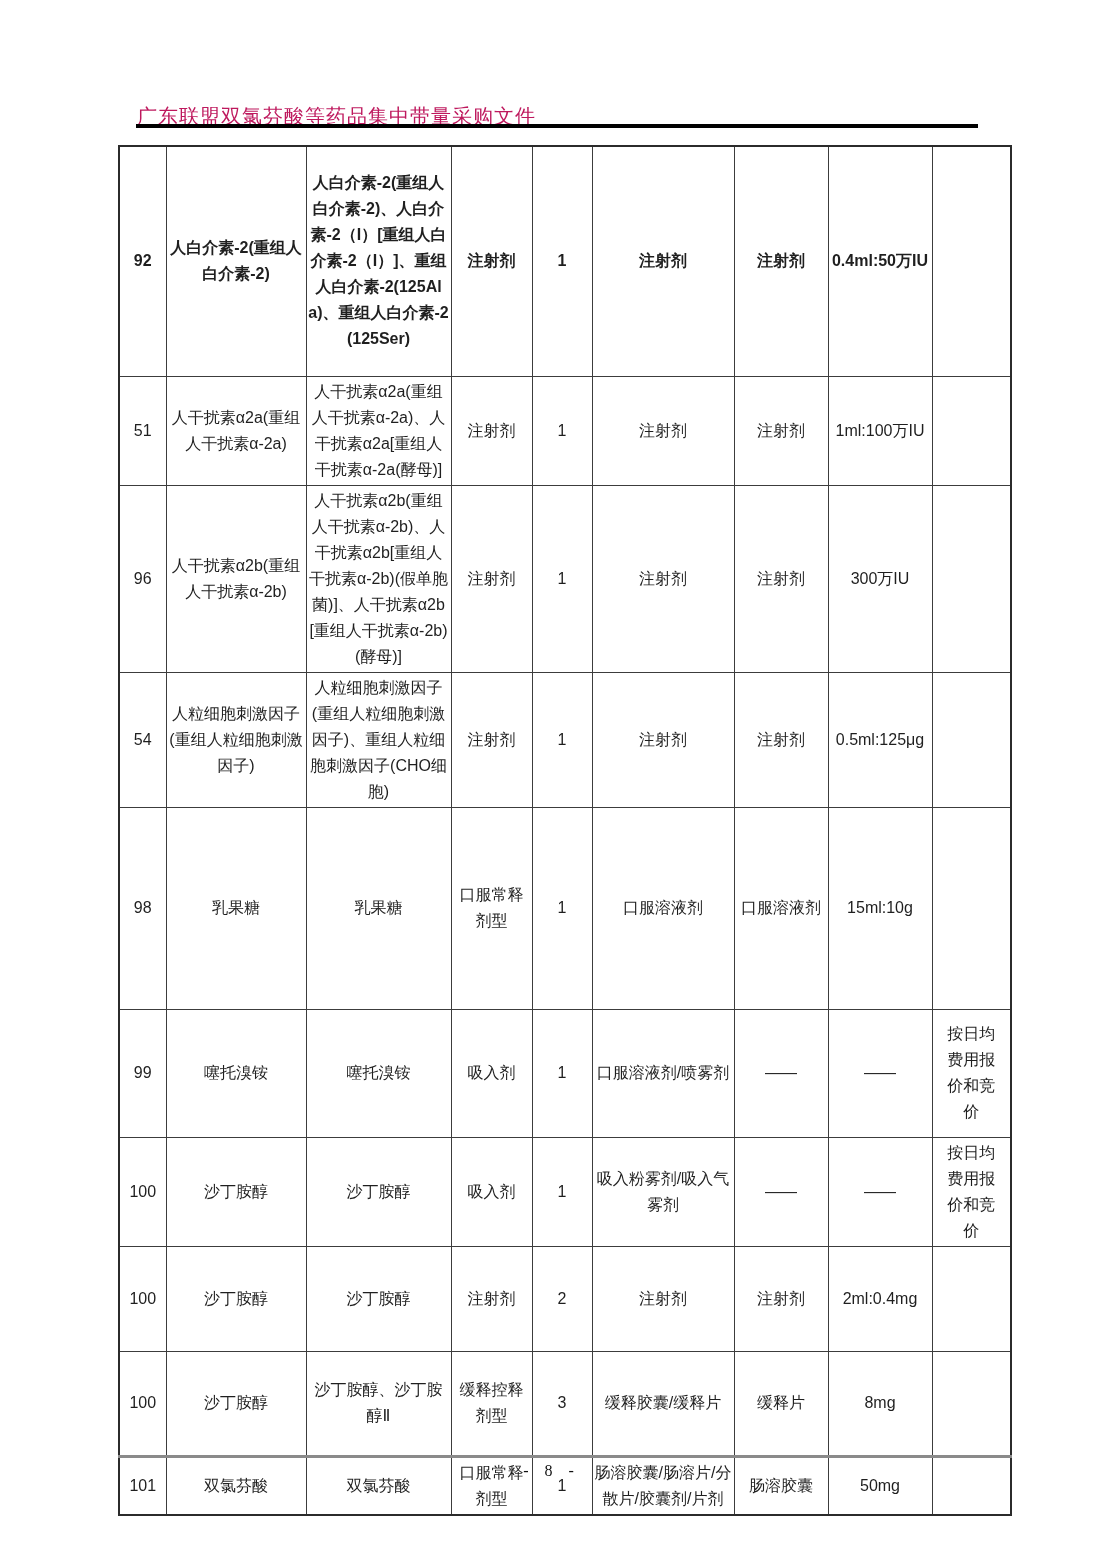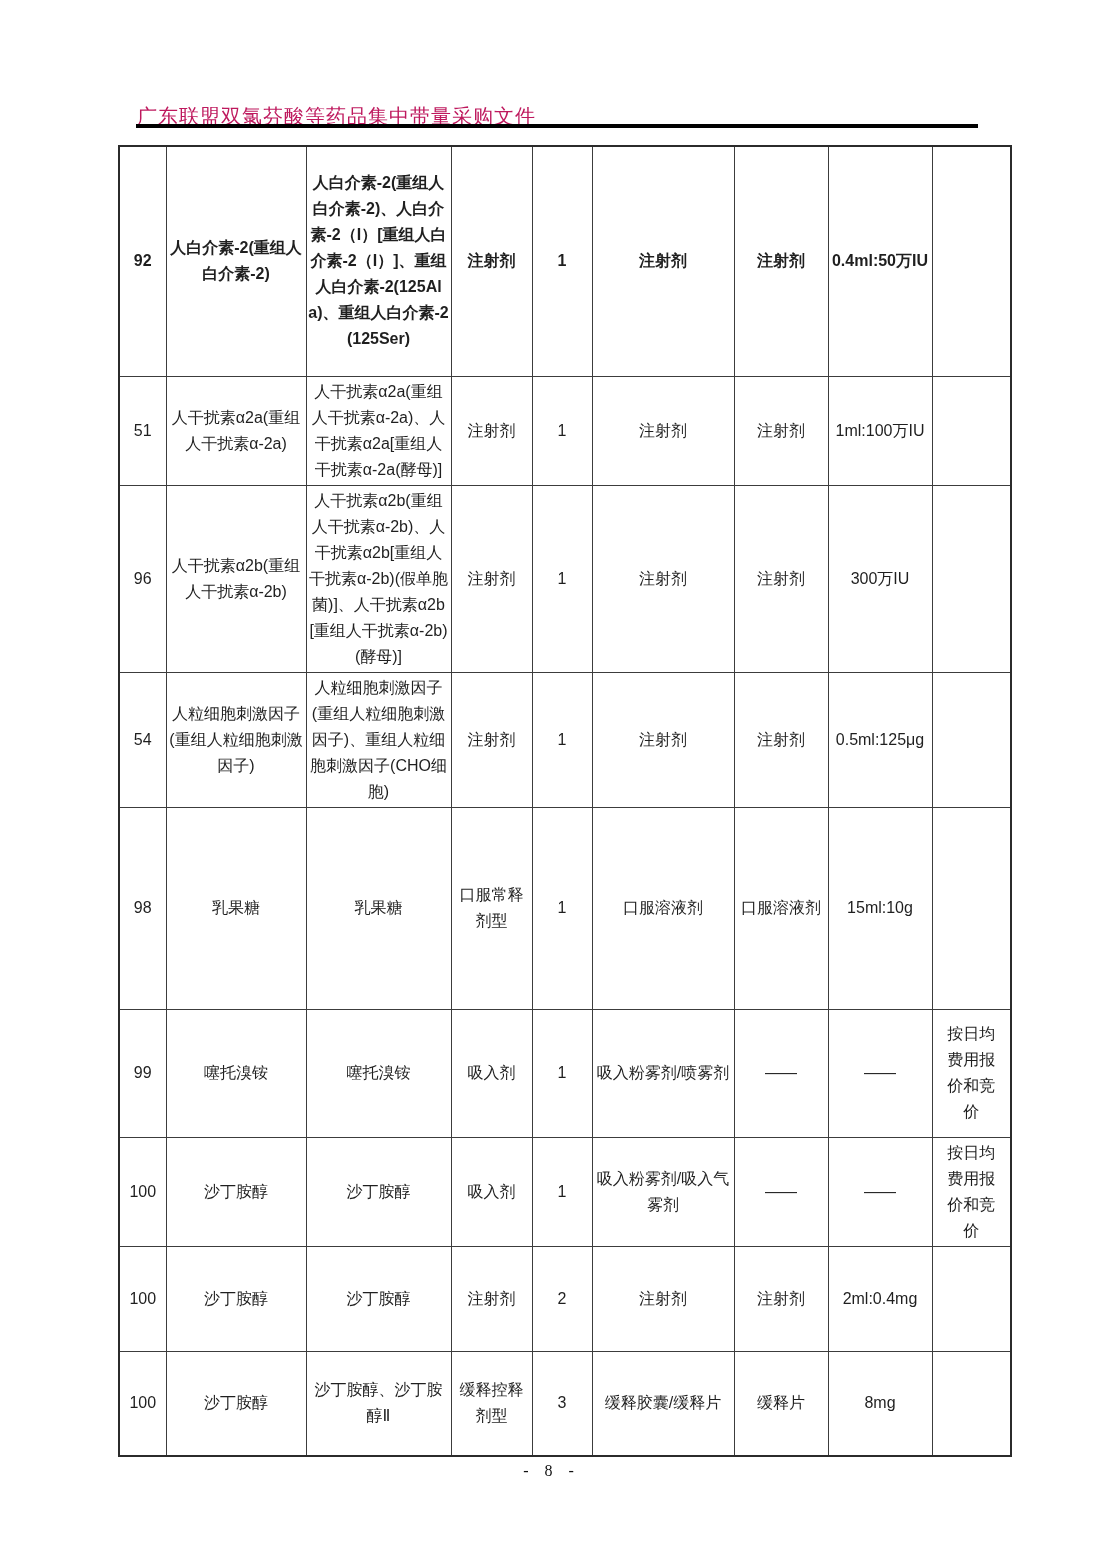--- a/index.html
+++ b/index.html
@@ -153,21 +153,21 @@
       <td>口服溶液剂</td>
       <td>15ml:10g</td>
       <td></td>
     </tr>
         <tr>
       <td>99</td>
       <td>噻托溴铵</td>
       <td>噻托溴铵</td>
       <td>吸入剂</td>
       <td>1</td>
-      <td>吸入粉雾剂/喷雾剂</td>
+      <td>口服溶液剂/喷雾剂</td>
       <td>——</td>
       <td>——</td>
       <td>按日均费用报价和竞价</td>
     </tr>
         <tr>
       <td>100</td>
       <td>沙丁胺醇</td>
       <td>沙丁胺醇</td>
       <td>吸入剂</td>
       <td>1</td>
@@ -191,18 +191,29 @@
       <td>100</td>
       <td>沙丁胺醇</td>
       <td>沙丁胺醇、沙丁胺醇Ⅱ</td>
       <td>缓释控释剂型</td>
       <td>3</td>
       <td>缓释胶囊/缓释片</td>
       <td>缓释片</td>
       <td>8mg</td>
       <td></td>
     </tr>
+        <tr>
+      <td>101</td>
+      <td>双氯芬酸</td>
+      <td>双氯芬酸</td>
+      <td>口服常释剂型</td>
+      <td>1</td>
+      <td>肠溶胶囊/肠溶片/分散片/胶囊剂/片剂</td>
+      <td>肠溶胶囊</td>
+      <td>50mg</td>
+      <td></td>
+    </tr>
       </tbody>
   </table>
 
   <div class="page-footer">- 8 -</div>
 
 </div>
 
 </body></html>

